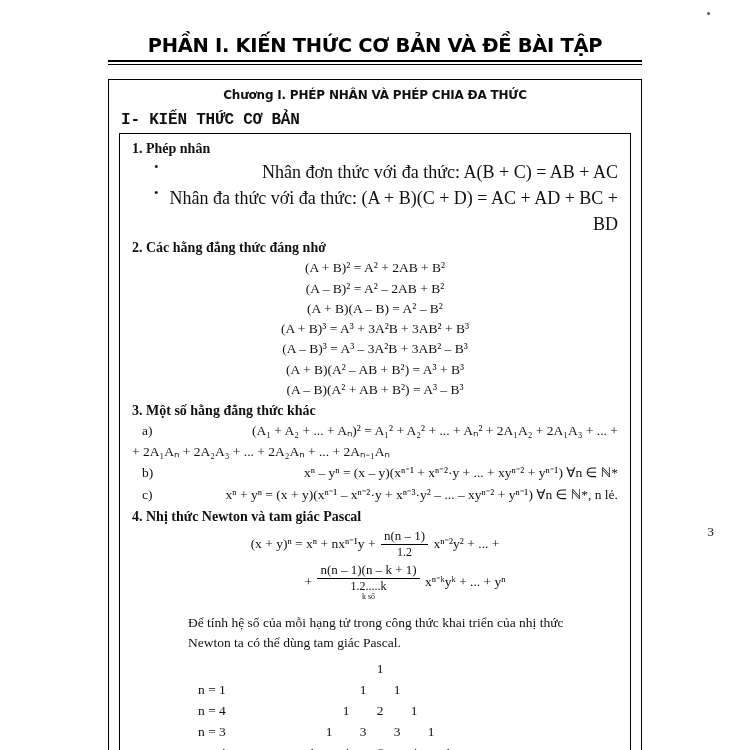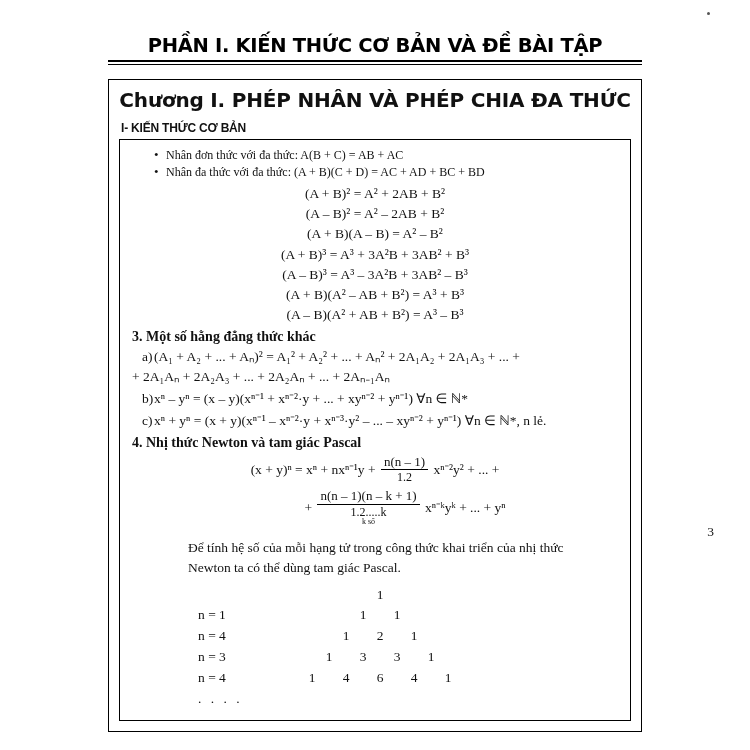--- a/index.html
+++ b/index.html
@@ -52,52 +52,53 @@
   }
   .chapter-box {
     border: 1.2px solid #000;
     padding: 8px 10px 10px 10px;
     box-sizing: border-box;
   }
   .chapter-title {
     text-align: center;
     font-family: "DejaVu Sans", sans-serif;
     font-weight: bold;
-    font-size: 20px;
+    font-size: 12px;
     margin-bottom: 9px;
     letter-spacing: -0.2px;
   }
   .section-head {
-    font-family: Liberation Sans, sans-serif;
+    font-family: Liberation Mono, monospace;
     font-weight: bold;
-    font-size: 12px;
+    font-size: 16px;
     letter-spacing: -0.2px;
     margin: 0 0 4px 2px;
   }
   .inner-box {
     border: 1.1px solid #000;
     padding: 7px 12px 10px 12px;
     box-sizing: border-box;
   }
   .num-head {
     font-weight: bold;
     font-size: 14px;
     margin: 3px 0 2px 0;
   }
   .num-head.first { margin-top: 0; }
   ul.bullets {
     list-style: none;
     margin: 0 0 2px 0;
     padding: 0 0 0 22px;
   }
   ul.bullets li {
-    font-size: 12px;
+    font-size: 18px;
     line-height: 1.45;
     position: relative;
     padding-left: 12px;
+    text-align: right;
   }
   ul.bullets li::before {
     content: "•";
     position: absolute;
     left: 0;
     top: -1px;
     font-size: 13px;
   }
   .eq-center {
     text-align: center;
@@ -110,21 +111,21 @@
     font-size: 13.5px;
     line-height: 1.55;
     margin-top: 1px;
   }
   .item-label {
     width: 22px;
     flex: 0 0 22px;
     padding-left: 10px;
     box-sizing: border-box;
   }
-  .item-body { flex: 1; }
+  .item-body { flex: 1; text-align: right; }
   .cont-line {
     text-align: left;
     font-size: 13.5px;
     line-height: 1.5;
   }
   .newton {
     text-align: center;
     font-size: 13.5px;
     margin-top: 5px;
     line-height: 1.6;
@@ -216,25 +217,27 @@
 
     <div class="part-title">PHẦN I. KIẾN THỨC CƠ BẢN VÀ ĐỀ BÀI TẬP</div>
     <div class="rule-double"></div>
 
     <div class="chapter-box">
       <div class="chapter-title">Chương I. PHÉP NHÂN VÀ PHÉP CHIA ĐA THỨC</div>
       <div class="section-head">I- KIẾN THỨC CƠ BẢN</div>
 
       <div class="inner-box">
 
+        <div class="num-head first">1. Phép nhân</div>
         <ul class="bullets">
           <li>Nhân đơn thức với đa thức: A(B + C) = AB + AC</li>
           <li>Nhân đa thức với đa thức: (A + B)(C + D) = AC + AD + BC + BD</li>
         </ul>
 
+        <div class="num-head">2. Các hằng đẳng thức đáng nhớ</div>
         <div class="eq-list">
           <div class="eq-center">(A + B)² = A² + 2AB + B²</div>
           <div class="eq-center">(A – B)² = A² – 2AB + B²</div>
           <div class="eq-center">(A + B)(A – B) = A² – B²</div>
           <div class="eq-center">(A + B)³ = A³ + 3A²B + 3AB² + B³</div>
           <div class="eq-center">(A – B)³ = A³ – 3A²B + 3AB² – B³</div>
           <div class="eq-center">(A + B)(A² – AB + B²) = A³ + B³</div>
           <div class="eq-center">(A – B)(A² + AB + B²) = A³ – B³</div>
         </div>
 

